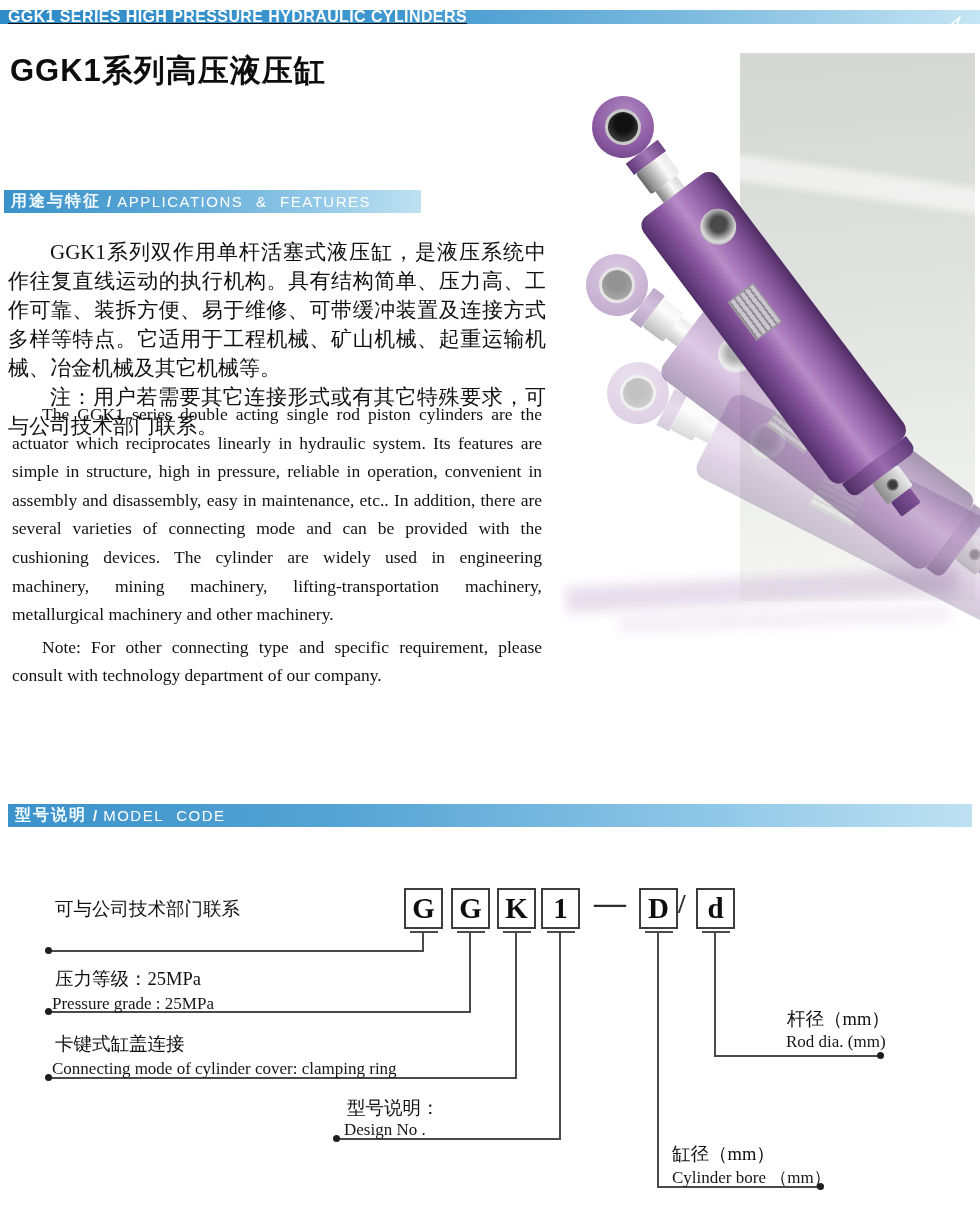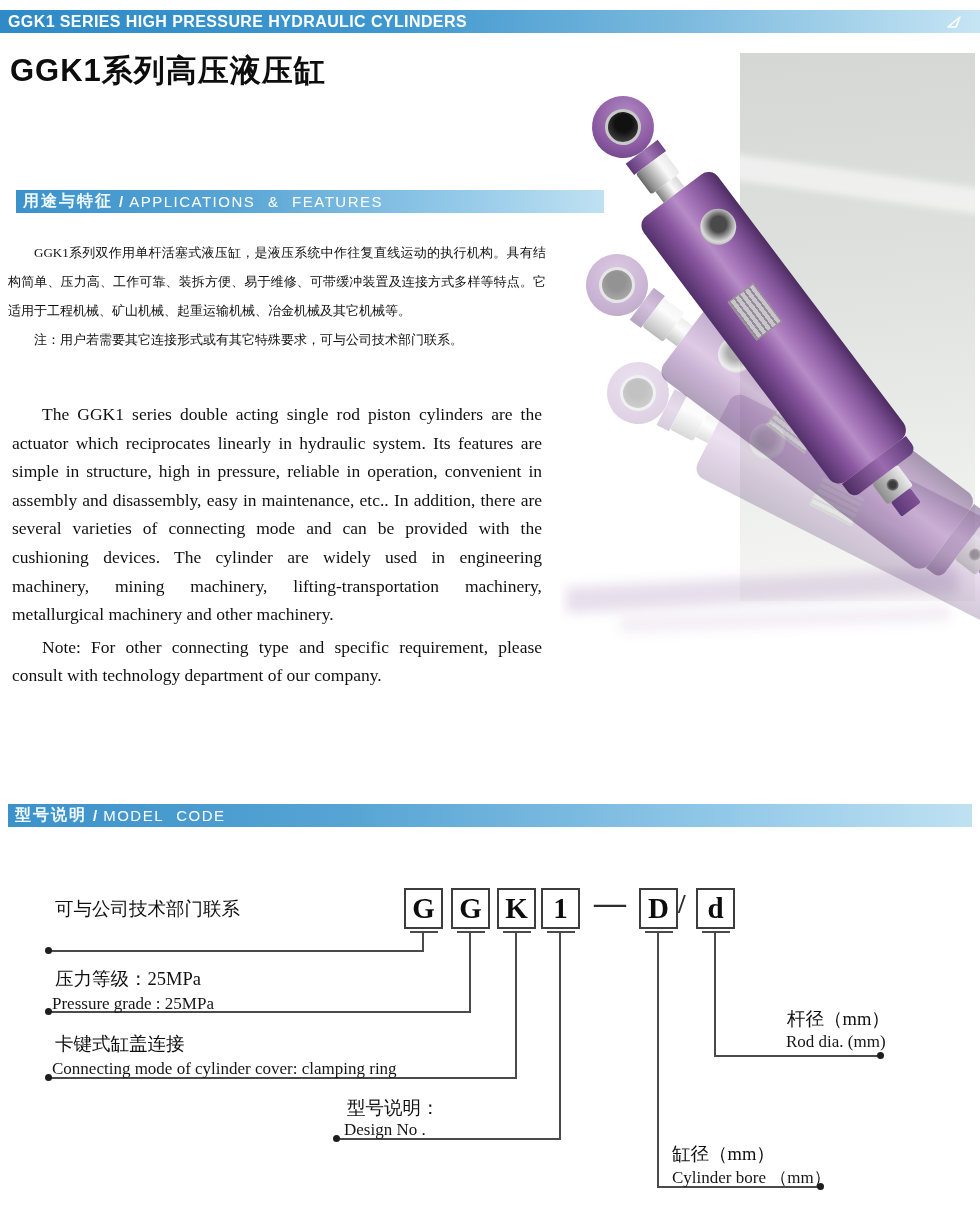--- a/index.html
+++ b/index.html
@@ -1,43 +1,43 @@
 <!DOCTYPE html>
 <html><head>
 <meta charset="utf-8">
 <style>
   html,body{margin:0;padding:0;background:#ffffff;}
   .page{position:relative;width:980px;height:1228px;background:#fff;overflow:hidden;
         font-family:"Liberation Serif", serif;color:#111;}
 
   
-  .topbar{position:absolute;left:0;top:10px;width:980px;height:23px;
+  .topbar{position:absolute;left:0;top:10px;width:980px;height:14px;
           background:linear-gradient(90deg,#2e8bc7 0%,#3f97cf 40%,#7cbade 70%,#c6e5f4 100%);
-          display:flex;align-items:center;}
+          display:flex;align-items:center;text-decoration:underline;}
   .topbar .ttl{font-family:"Liberation Sans", sans-serif;font-weight:bold;font-size:16px;
           color:#ffffff;padding-left:8px;letter-spacing:.4px;white-space:nowrap;}
   .topbar svg{position:absolute;right:16px;top:4px;}
 
   
   .page-title{position:absolute;left:10px;top:50px;font-family:"Liberation Sans", sans-serif;
           font-weight:bold;font-size:31px;letter-spacing:1px;color:#0d0d0d;}
 
   
   .secbar{position:absolute;height:23px;display:flex;align-items:center;
           background:linear-gradient(90deg,#3b92ca 0%,#56a4d4 35%,#93c9e8 75%,#bfe1f2 100%);}
   .secbar .cn{font-size:16px;font-weight:bold;color:#f4fbff;padding-left:7px;letter-spacing:2px;}
   .secbar .sep{font-family:"Liberation Sans", sans-serif;font-size:15px;font-weight:bold;color:#fff;padding:0 6px;}
   .secbar .en{font-family:"Liberation Sans", sans-serif;font-size:15px;font-weight:normal;
           color:#ffffff;letter-spacing:1.5px;word-spacing:7px;white-space:nowrap;}
-  .secbar.app{left:16px;top:190px;width:588px;}
+  .secbar.app{left:4px;top:190px;width:417px;}
   .secbar.model{left:8px;top:804px;width:964px;}
 
   
   .cn-block{position:absolute;left:8px;top:238px;width:538px;}
-  .cn-block p{margin:0;font-size:13px;line-height:29px;text-align:justify;text-indent:2em;color:#101010;}
+  .cn-block p{margin:0;font-size:21px;line-height:29px;text-align:justify;text-indent:2em;color:#101010;}
   .en-block{position:absolute;left:8px;top:396px;width:538px;}
   .en-block p{margin:4px;font-size:17.5px;line-height:28.6px;text-align:justify;text-indent:30px;color:#101010;}
 
   
   .photo{position:absolute;left:560px;top:45px;width:420px;height:640px;overflow:hidden;}
   .panel{position:absolute;left:180px;top:8px;width:235px;height:548px;
          background:linear-gradient(175deg,#d5d7d4 0%,#dfe1de 40%,#eceeeb 75%,#f8f8f7 100%);}
   .panel::after{content:"";position:absolute;left:-30px;top:120px;width:320px;height:26px;
          background:rgba(255,255,255,.55);transform:rotate(8deg);filter:blur(3px);}
   .cyl{position:absolute;display:flex;align-items:center;height:96px;}

